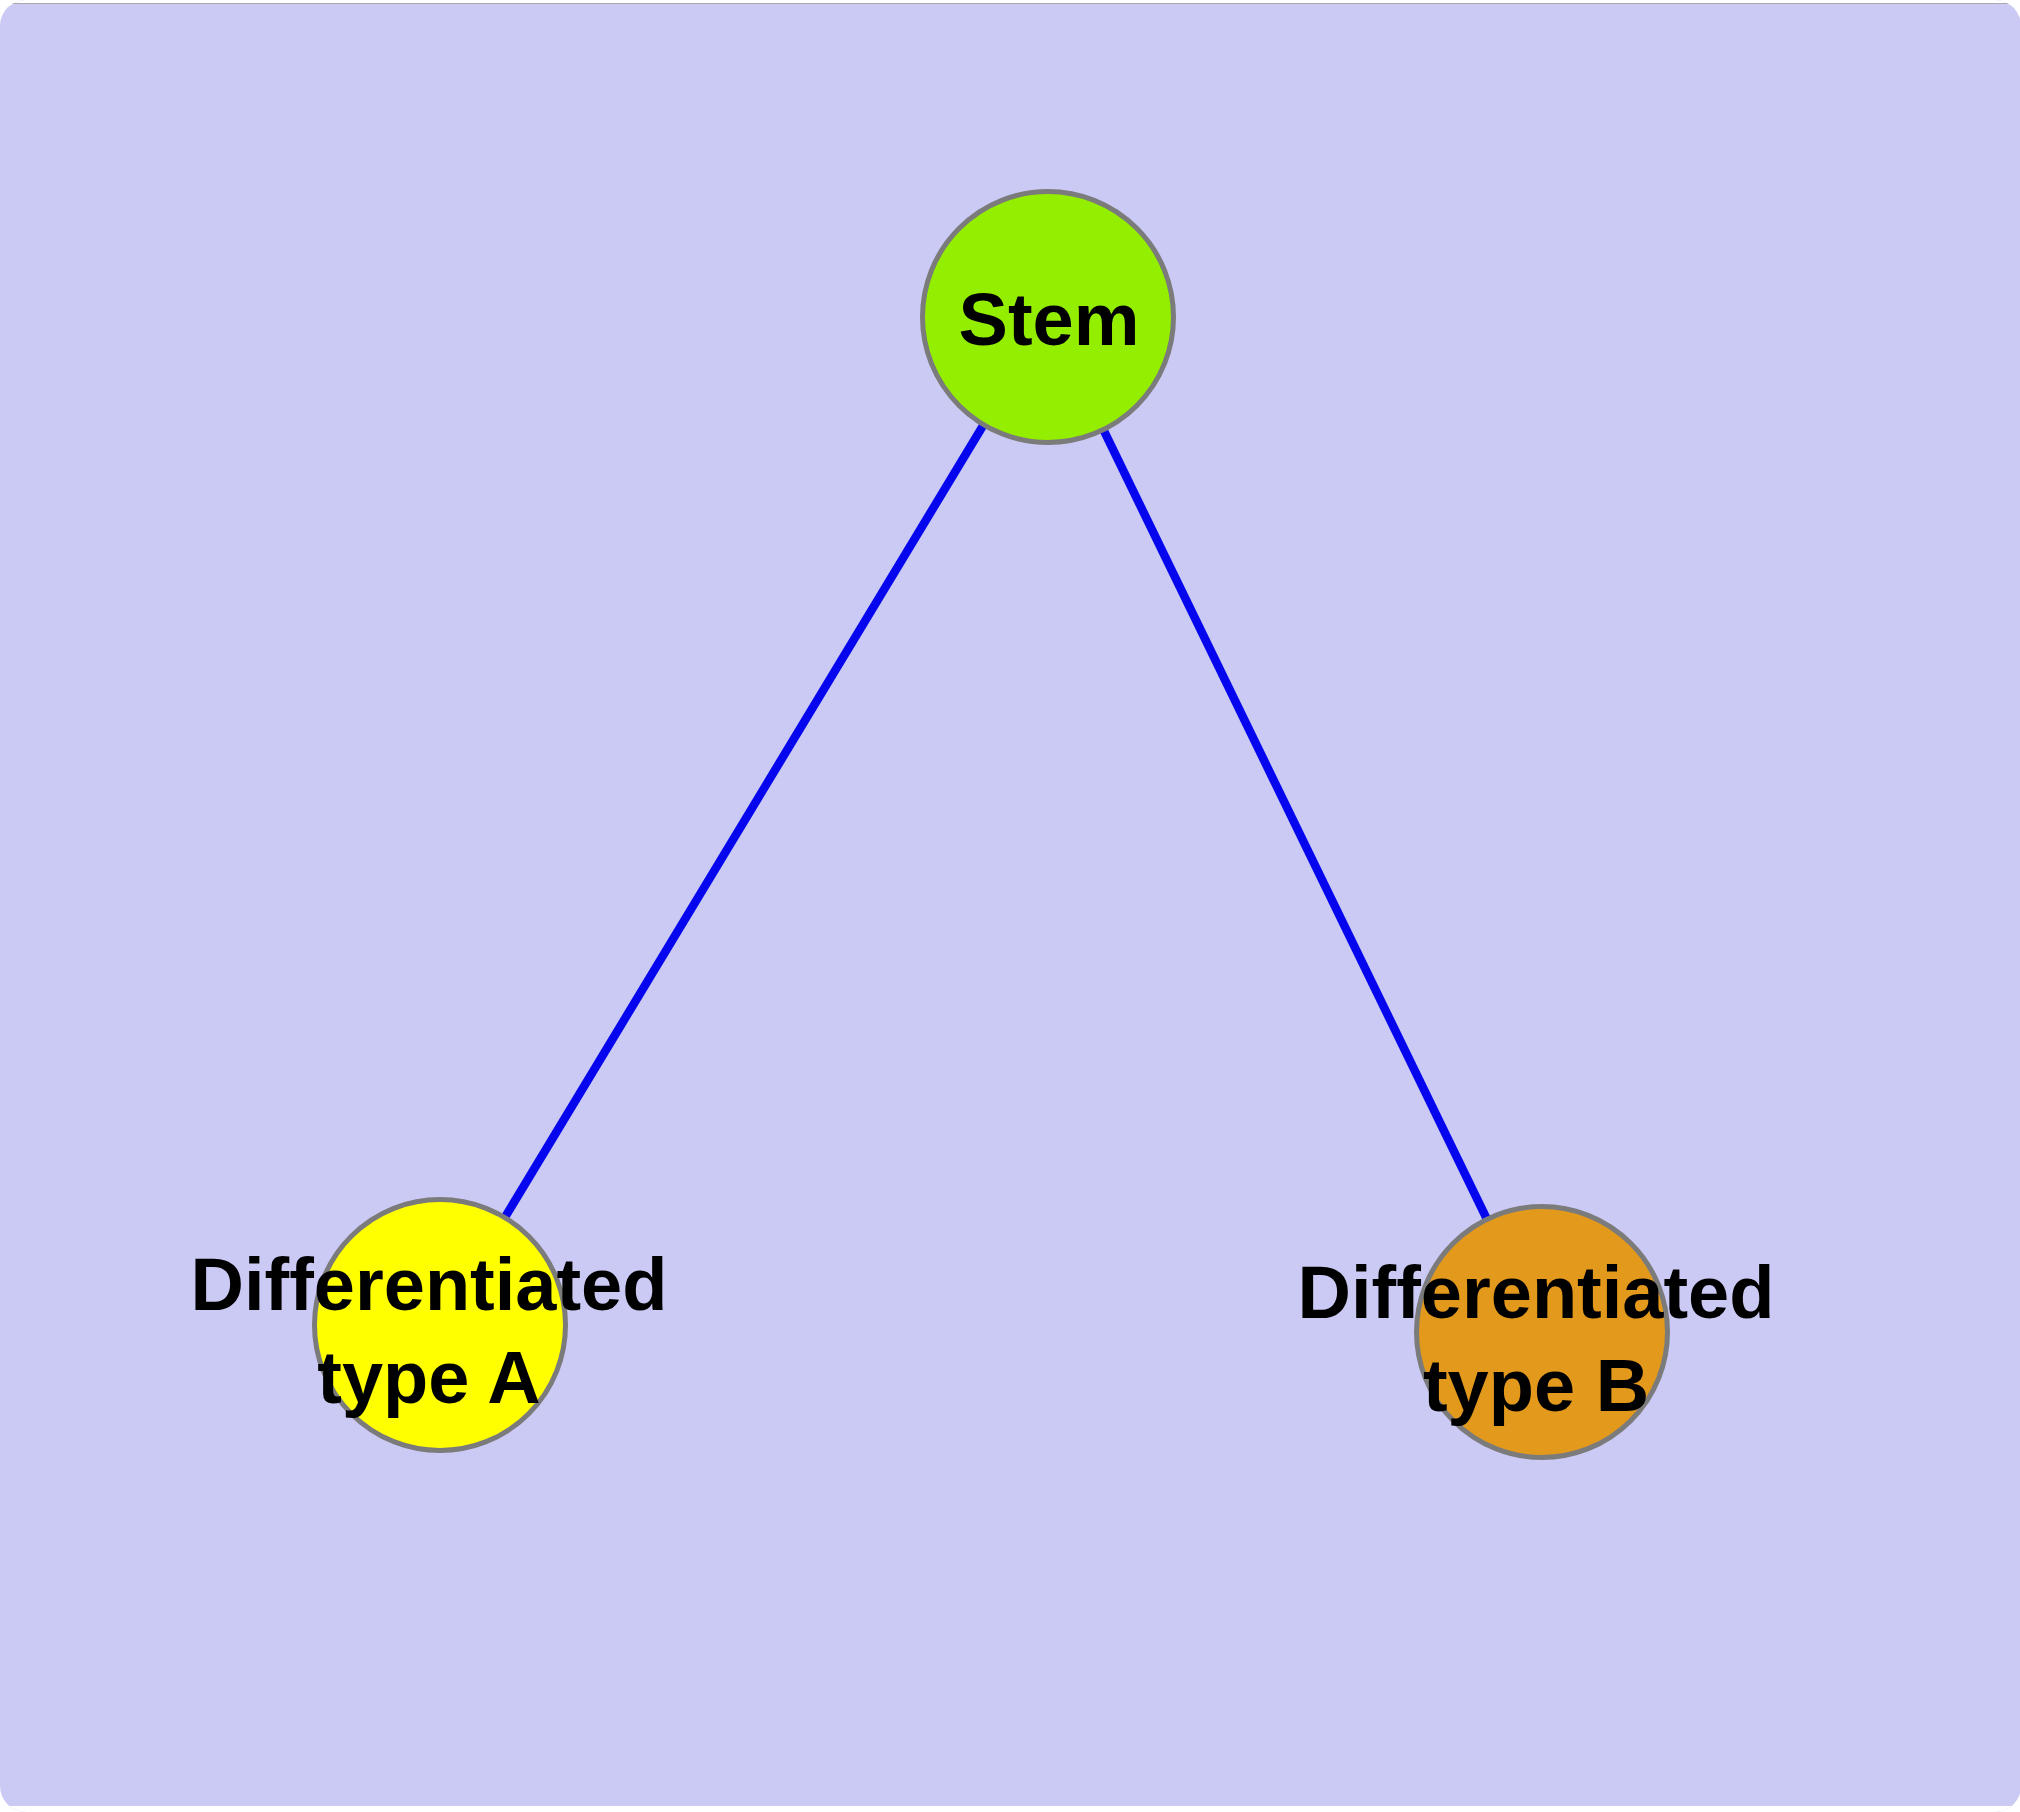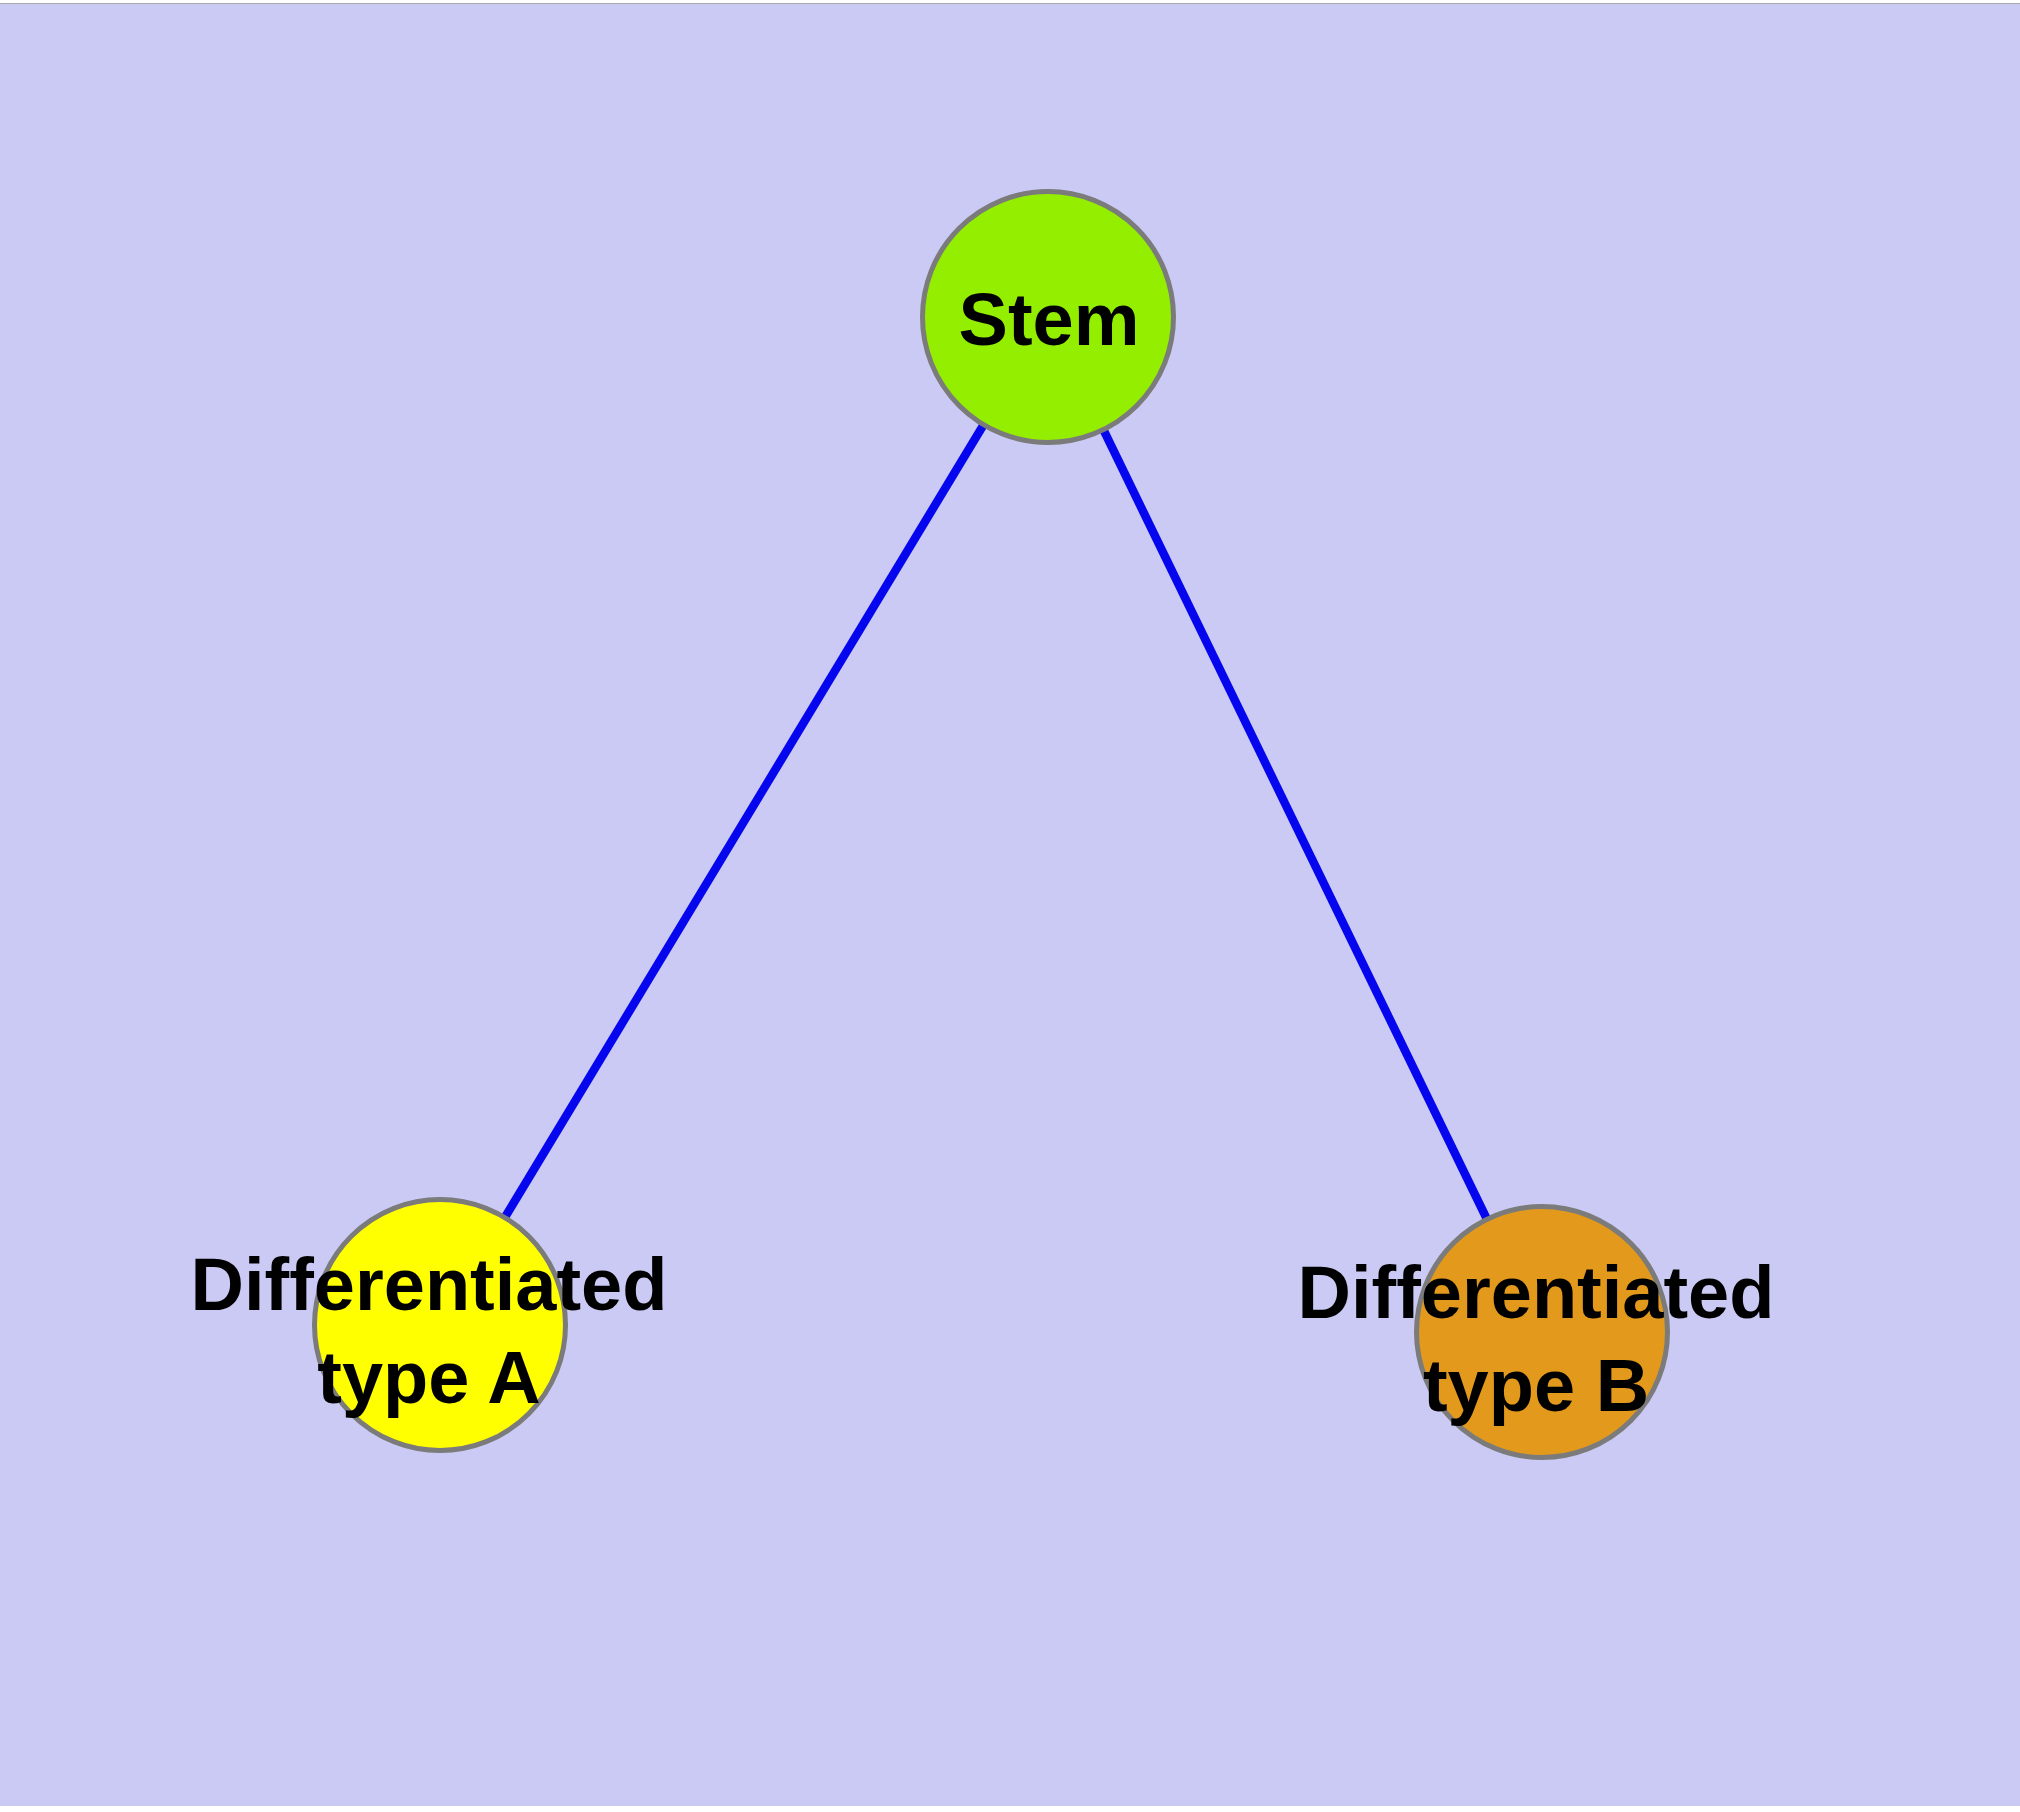--- a/index.html
+++ b/index.html
@@ -7,20 +7,21 @@
     padding: 0;
     background: #ffffff;
     font-family: "Liberation Sans", sans-serif;
   }
   .page {
     position: relative;
     width: 2021px;
     height: 1812px;
     overflow: hidden;
     background: #cacaf5; 
+    border-radius: 26px;
   }
   .edge-layer {
     position: absolute;
     left: 0;
     top: 0;
     width: 2021px;
     height: 1812px;
     z-index: 1;
   }
   .node {

